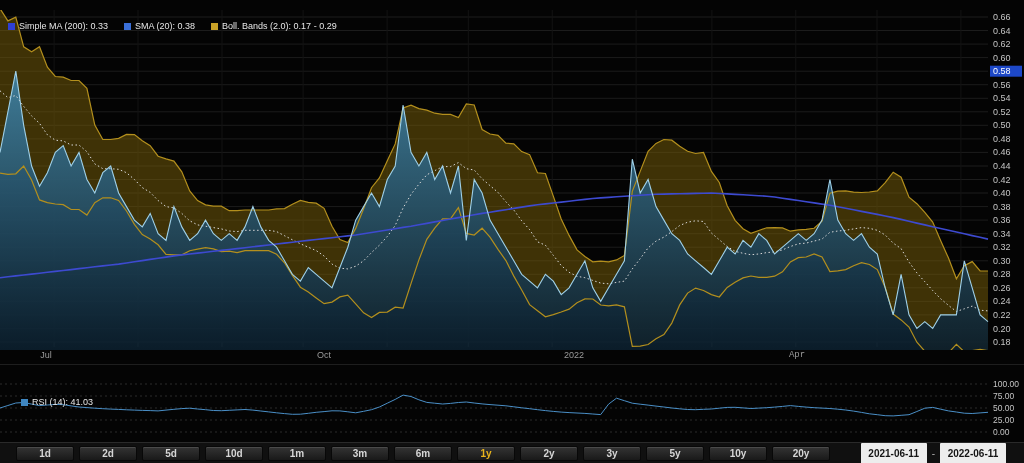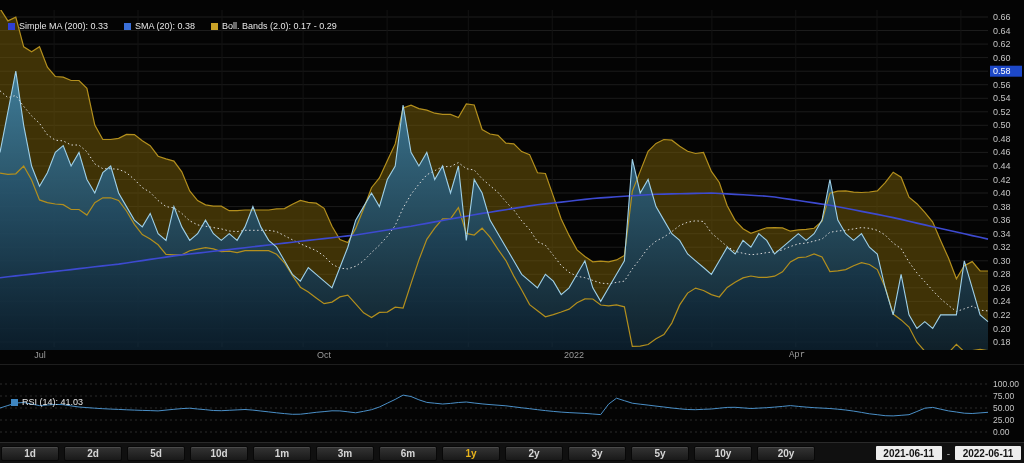--- a/index.html
+++ b/index.html
@@ -11,38 +11,38 @@
   .legend-bar{position:absolute;left:0;top:0;height:16px;display:flex;align-items:center;gap:16px;padding-left:8px;z-index:5;}
   .legend-item{display:flex;align-items:center;gap:4px;font-size:9px;color:#e6e6e6;white-space:nowrap;margin-top:36px;}
   .swatch{width:7px;height:7px;display:inline-block;}
   svg.main-chart{position:absolute;left:0;top:10px;display:block;}
   svg.rsi-chart{position:absolute;left:0;top:380px;display:block;}
   svg text{font-family:"Liberation Sans",sans-serif;}
   .xaxis{position:absolute;left:0;top:350px;width:988px;height:12px;font-size:9px;color:#9a9a9a;}
   .xaxis span{position:absolute;top:0;transform:translateX(-50%);}
   .divider{position:absolute;left:0;right:0;height:1px;background:#1e1e1e;}
   .d1{top:364px;}
-  .rsi-legend-bar{position:absolute;left:0;top:366px;height:14px;display:flex;padding-left:11px;z-index:5;}
+  .rsi-legend-bar{position:absolute;left:0;top:366px;height:14px;display:flex;padding-left:21px;z-index:5;}
   .toolbar{
     position:absolute;left:0;top:442px;width:1024px;height:21px;box-sizing:border-box;
     background:#101010;border-top:1px solid #2a2a2a;
-    display:flex;align-items:center;padding:0 1px;
+    display:flex;align-items:center;padding:0 16px;
   }
   .ranges{display:flex;gap:5px;}
   .range-btn{
     width:58px;height:15px;padding:0;border-radius:2px;cursor:pointer;
     font-family:"Liberation Sans",sans-serif;font-size:10px;font-weight:bold;color:#d6d6d6;
     background:linear-gradient(180deg,#343434,#191919);
     border:1px solid #080808;box-shadow:inset 0 1px 0 #4a4a4a;
     display:flex;align-items:center;justify-content:center;
   }
   .range-btn.active{color:#e8b41c;}
   .date-group{margin-left:auto;display:flex;align-items:center;gap:5px;padding-right:2px;}
   .date-box{
-    width:66px;height:14px;background:#ededed;color:#141414;border-radius:1px;
+    width:66px;height:21px;background:#ededed;color:#141414;border-radius:1px;
     font-size:10px;font-weight:bold;display:flex;align-items:center;justify-content:center;cursor:text;
   }
   .date-sep{color:#aaaaaa;font-size:10px;}
 </style>
 </head>
 <body>
 
 <div class="legend-bar">
   <div class="legend-item">
     <span class="swatch" style="background-color: rgb(46, 63, 212);"></span>
@@ -144,21 +144,21 @@
     <text x="993" y="253.8" font-size="9" fill="#c4c4c4">0.30</text>
     <text x="993" y="267.3" font-size="9" fill="#c4c4c4">0.28</text>
     <text x="993" y="280.8" font-size="9" fill="#c4c4c4">0.26</text>
     <text x="993" y="294.4" font-size="9" fill="#c4c4c4">0.24</text>
     <text x="993" y="307.9" font-size="9" fill="#c4c4c4">0.22</text>
     <text x="993" y="321.5" font-size="9" fill="#c4c4c4">0.20</text>
     <text x="993" y="335.0" font-size="9" fill="#c4c4c4">0.18</text>
   </svg>
 
 <div class="xaxis" id="xaxis">
-    <span style="left: 40px; text-align: center;">Jul</span>
+    <span style="left: 46px; text-align: center;">Jul</span>
     <span style="left: 303.118px; margin-left: 21px;">Oct</span>
     <span style="left: 574px;">2022</span>
     <span style="left: 797px; font-family: Liberation Mono, monospace;">Apr</span>
   </div>
 
 <div class="divider d1"></div>
 
 <div class="rsi-legend-bar">
   <div class="legend-item">
     <span class="swatch" style="background-color: rgb(63, 134, 192);"></span>

